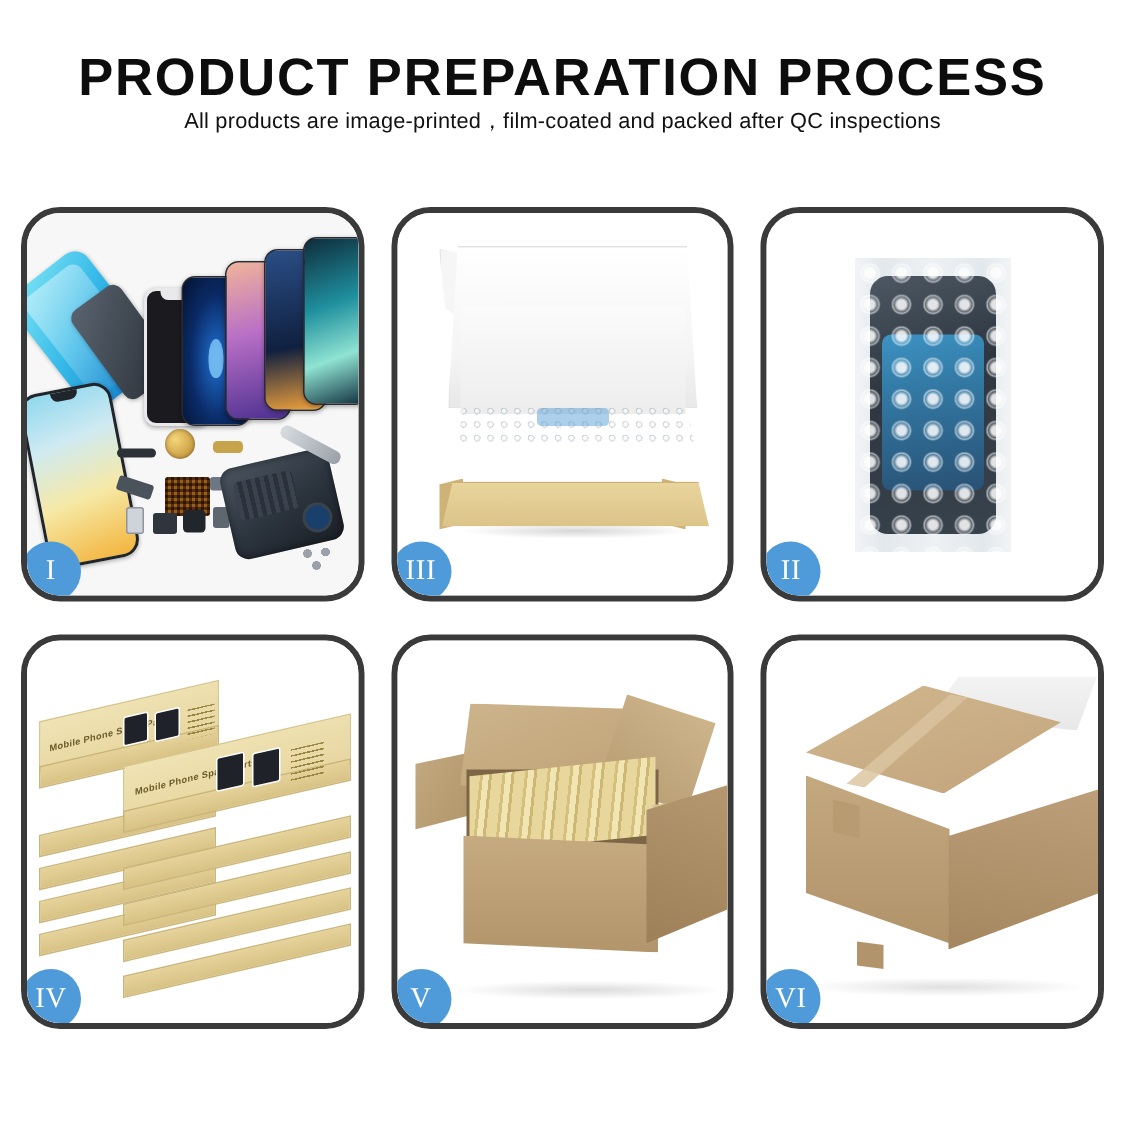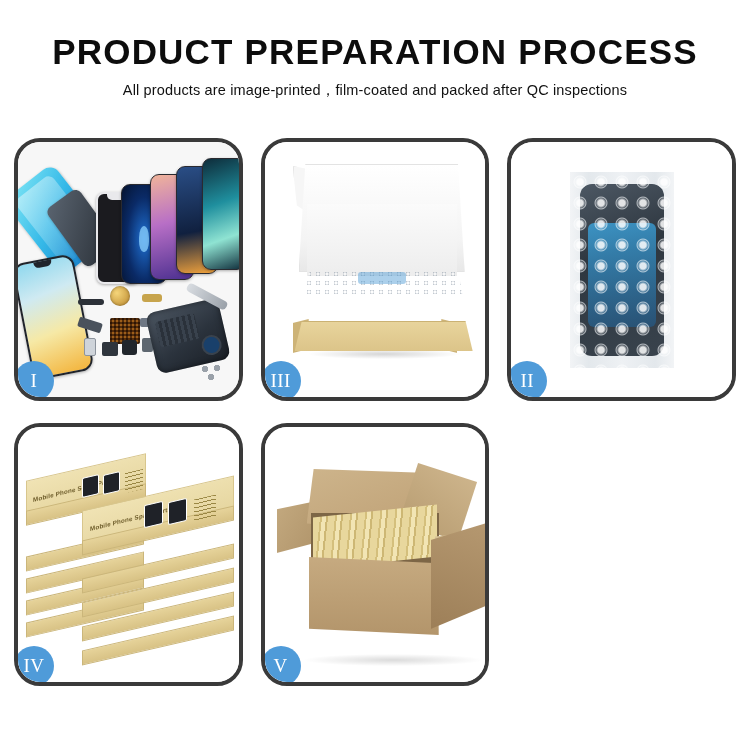--- a/index.html
+++ b/index.html
@@ -13,21 +13,21 @@
   #page { position: relative; width: 750px; height: 552px; background: #fff; }
 
   
   .header { text-align: center; padding-top: 34px; }
   .title {
     font-size: 35px; font-weight: 700; letter-spacing: 1.2px;
     color: #0d0d0d; line-height: 1.05;
     font-family: "Liberation Sans", sans-serif;
   }
   .subtitle {
-    margin-top: 10px; font-size: 14.5px; color: #111; letter-spacing: 0.15px;
+    margin-top: 0; font-size: 14.5px; color: #111; letter-spacing: 0.15px;
   }
 
   
   .grid {
     position: absolute; left: 14px; top: 138px;
     width: 722px; height: 548px;
     display: grid;
     grid-template-columns: repeat(3, 1fr);
     grid-template-rows: repeat(2, 1fr);
     column-gap: 18px; row-gap: 22px;
@@ -430,15 +430,28 @@
         <div class="c5-inner"></div>
         <div class="c5-items"></div>
         <div class="c5-lipR"></div>
         <div class="c5-front"></div>
         <div class="c5-side"></div>
         <div class="c5-sh"></div>
       </div>
       <div class="badge">V</div>
     </div>
 
+    <div class="panel">
+      <div class="scene p6">
+        <div class="c6-bg"></div>
+        <div class="c6-top"></div>
+        <div class="c6-tape"></div>
+        <div class="c6-front"></div>
+        <div class="c6-side"></div>
+        <div class="c6-tab1"></div>
+        <div class="c6-tab2"></div>
+        <div class="c6-sh"></div>
+      </div>
+      <div class="badge">VI</div>
+    </div>
 
   </div>
 </div>
 
 </body></html>

